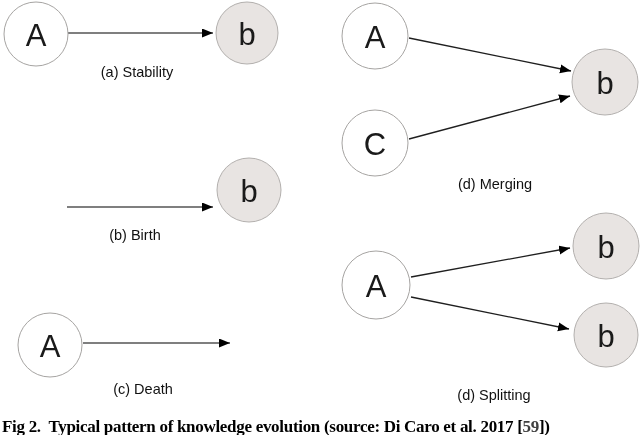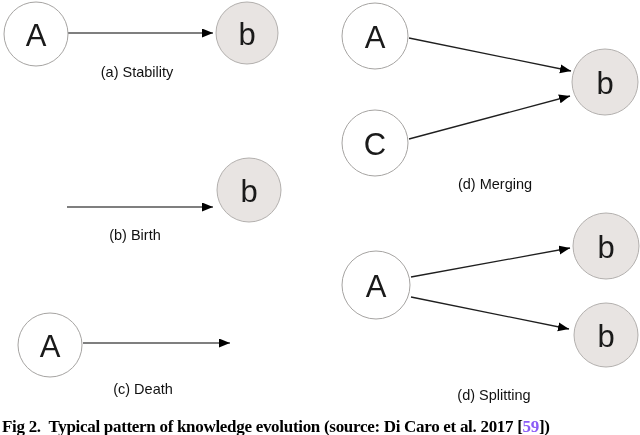--- a/index.html
+++ b/index.html
@@ -44,21 +44,21 @@
     width: 700px;
     white-space: nowrap;
     font-family: "Liberation Serif", serif;
     font-weight: bold;
     font-size: 17px;
     letter-spacing: -0.3px;
     color: #000000;
     line-height: 19px;
   }
   .caption .cite {
-    color: #8b5cf6;
+    color: #404040;
     text-decoration: none;
     cursor: pointer;
   }
 </style>
 </head>
 <body>
 
 <div class="stage">
 
   <svg width="640" height="435" viewBox="0 0 640 435">

